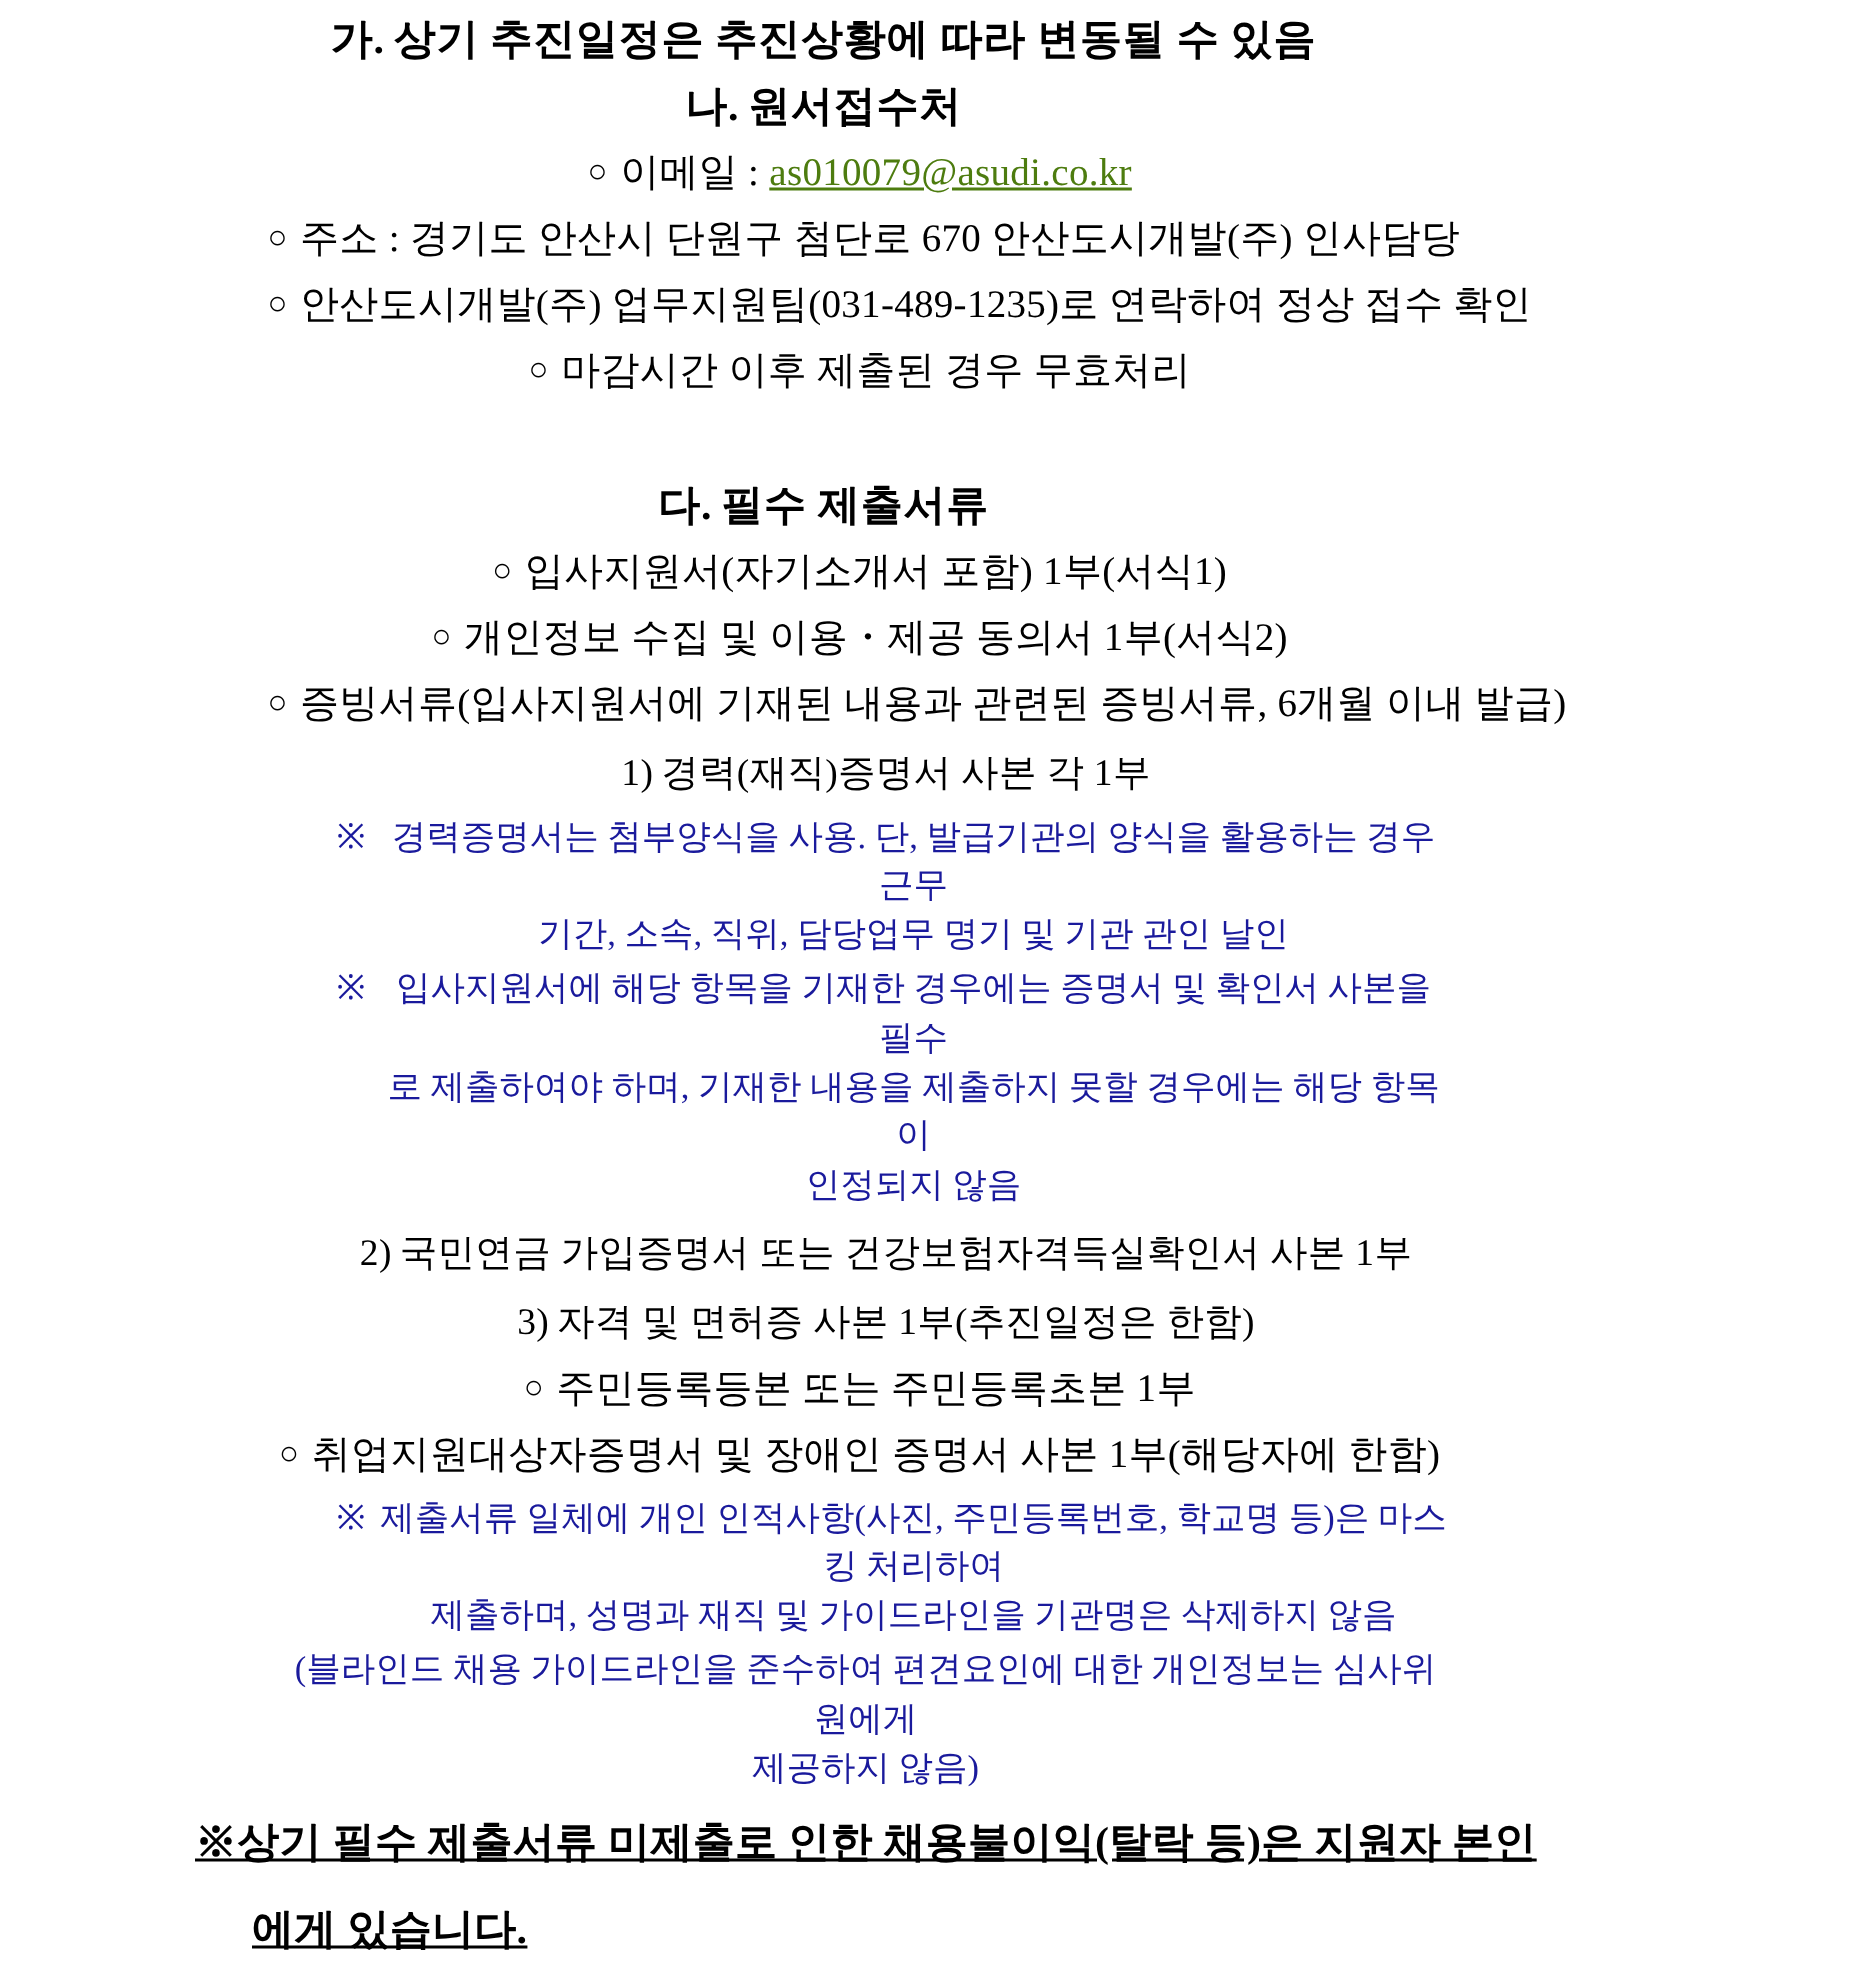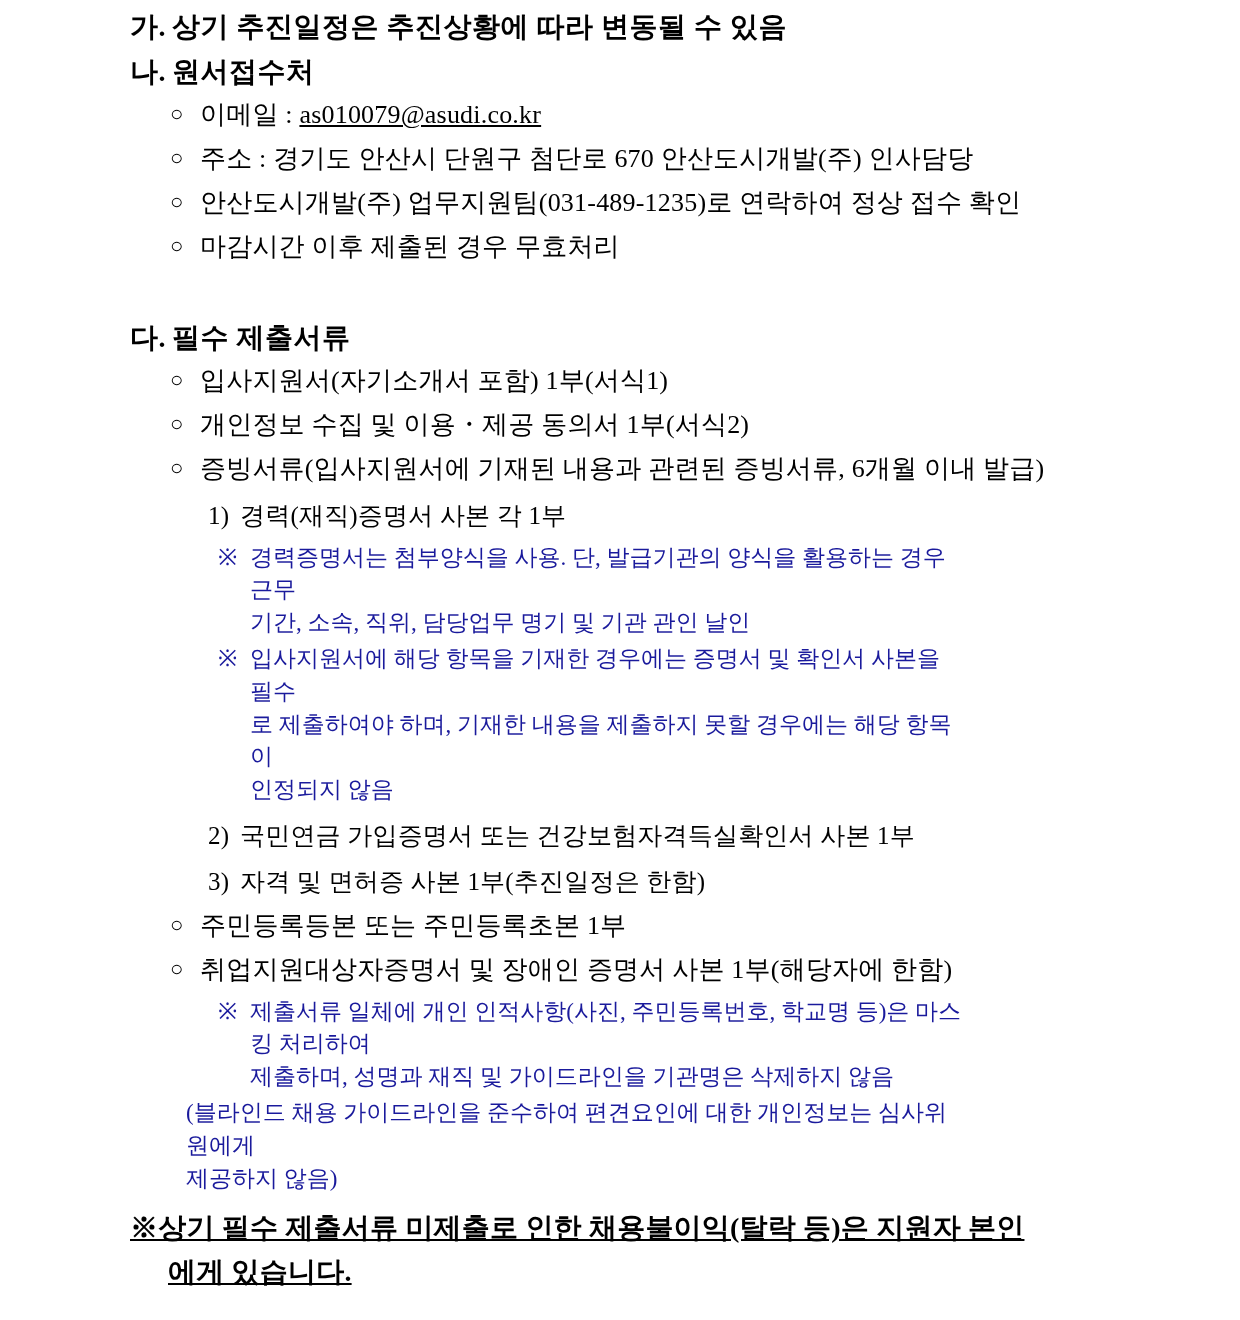--- a/index.html
+++ b/index.html
@@ -12,20 +12,21 @@
     height: 1320px;
     font-family: "Liberation Serif", "DejaVu Serif", serif;
     color: #000000;
     position: relative;
     overflow: hidden;
   }
   .page {
     padding: 8px 60px 0 130px;
     box-sizing: border-box;
     width: 1028px;
+    text-align: center;
   }
 
   
   .line {
     line-height: 1.38;
     white-space: nowrap;
   }
 
   
   .head {
@@ -77,41 +78,41 @@
     flex: 1 1 auto;
     max-width: 930px;
   }
   .note .txt .ln { display: block; }
   .note.indent-only {
     margin-left: 56px;
   }
   .note.indent-only .txt { max-width: 900px; }
 
   .link {
-    color: #000000;
+    color: #4d7c0f;
     text-decoration: underline;
   }
 
   .spacer-lg { height: 46px; }
 
   
   .final {
     font-size: 28px;
     font-weight: bold;
     margin: 14px 0 0 0;
     letter-spacing: 0.2px;
   }
   .final .ln {
     display: block;
     text-decoration: underline;
     width: max-content;
   }
   .final .ln.second {
     margin-left: 38px;
-    margin-top: 6px;
+    margin-top: 20px;
   }
 </style>
 </head>
 <body>
 
 <div class="page">
 
   <div class="line head">
     <span class="marker">가.</span><span>상기 추진일정은 추진상황에 따라 변동될 수 있음</span>
   </div>

